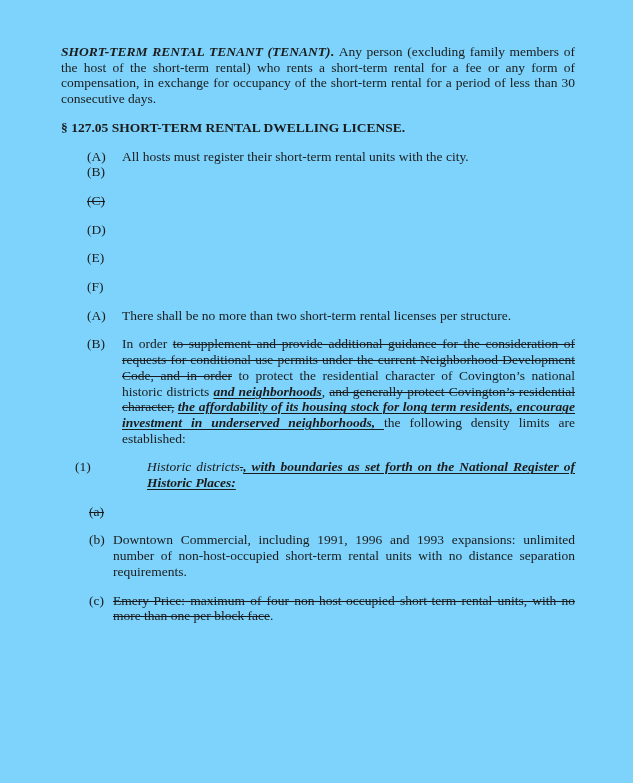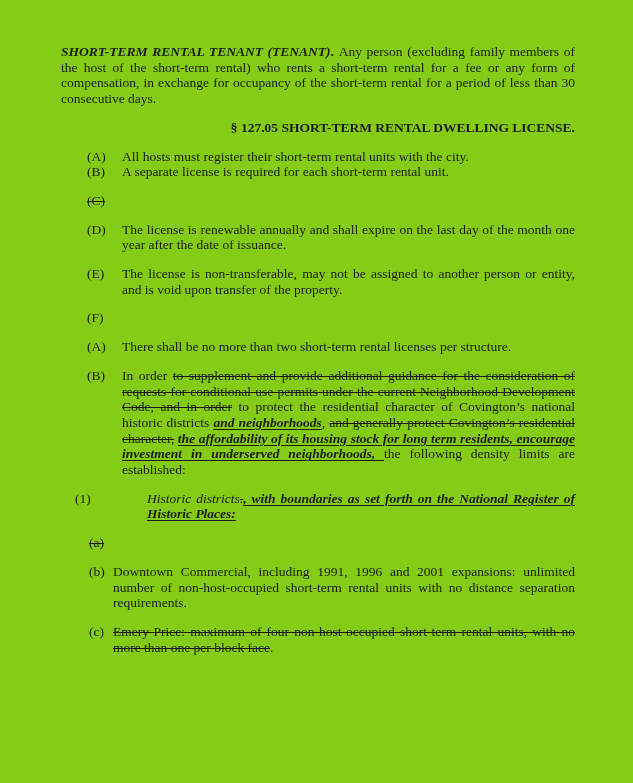--- a/index.html
+++ b/index.html
@@ -5,37 +5,37 @@
   html, body {
     margin: 0;
     padding: 0;
     background: #ffffff;
   }
   .page {
     position: relative;
     width: 633px;
     height: 783px;
     box-sizing: border-box;
-    background: #84cc16;
+    background: #7dd3fc;
     padding: 44px 58px 18px 61px;
     overflow: hidden;
     font-family: "Liberation Serif", "DejaVu Serif", serif;
     font-size: 13.5px;
     line-height: 15.7px;
     color: #1b1b1b;
   }
   .blk {
     margin-top: 13px;
     text-align: justify;
   }
   .blk:first-child { margin-top: 0; }
   .blk.tight { margin-top: 0; }
   .blk.heading {
     font-weight: bold;
-    text-align: right;
+    text-align: left;
   }
   .blk.item { display: flex; }
   .item .label {
     flex: 0 0 auto;
     text-align: left;
   }
   .item .body {
     flex: 1 1 auto;
     min-width: 0;
     text-align: justify;
@@ -63,32 +63,29 @@
 <div class="page">
   <main>
       <div class="blk para"><span class="seg-bi">SHORT-TERM RENTAL TENANT (TENANT)</span><span class="seg-b">. </span><span class="seg-n">Any person (excluding family members of the host of the short-term rental) who rents a short-term rental for a fee or any form of compensation, in exchange for occupancy of the short-term rental for a period of less than 30 consecutive days.</span></div>
       <div class="blk heading"><span class="seg-b">§ 127.05 SHORT-TERM RENTAL DWELLING LICENSE.</span></div>
       <div class="blk item lvl1">
         <span class="label">(A)</span>
         <div class="body"><span class="seg-n">All hosts must register their short-term rental units with the city.</span></div>
       </div>
       <div class="blk item lvl1 tight">
         <span class="label">(B)</span>
-        <div class="body"><span class="seg-n">A separate license is required for each short-term rental unit.</span></div>
       </div>
       <div class="blk item lvl1">
         <span class="label st">(C)</span>
       </div>
       <div class="blk item lvl1">
         <span class="label">(D)</span>
-        <div class="body"><span class="seg-n">The license is renewable annually and shall expire on the last day of the month one year after the date of issuance.</span></div>
       </div>
       <div class="blk item lvl1">
         <span class="label">(E)</span>
-        <div class="body"><span class="seg-n">The license is non-transferable, may not be assigned to another person or entity, and is void upon transfer of the property.</span></div>
       </div>
       <div class="blk item lvl1">
         <span class="label">(F)</span>
       </div>
       <div class="blk item lvl1">
         <span class="label">(A)</span>
         <div class="body"><span class="seg-n">There shall be no more than two short-term rental licenses per structure.</span></div>
       </div>
       <div class="blk item lvl1">
         <span class="label">(B)</span>
@@ -96,20 +93,20 @@
       </div>
       <div class="blk item lvl2">
         <span class="label">(1)</span>
         <div class="body"><span class="seg-i">Historic districts</span><span class="seg-st">.</span><span class="seg-biu">, with boundaries as set forth on the National Register of Historic Places:</span></div>
       </div>
       <div class="blk item lvl3">
         <span class="label st">(a)</span>
       </div>
       <div class="blk item lvl3">
         <span class="label">(b)</span>
-        <div class="body"><span class="seg-n">Downtown Commercial, including 1991, 1996 and 2001 expansions: unlimited number of non-host-occupied short-term rental units with no distance separation requirements.</span></div>
+        <div class="body"><span class="seg-n">Downtown Commercial, including 1991, 1996 and 1993 expansions: unlimited number of non-host-occupied short-term rental units with no distance separation requirements.</span></div>
       </div>
       <div class="blk item lvl3">
         <span class="label">(c)</span>
         <div class="body"><span class="seg-st">Emery-Price: maximum of four non-host-occupied short-term rental units, with no more than one per block face</span><span class="seg-n">.</span></div>
       </div>
     </main>
 </div>
 
 </body></html>

